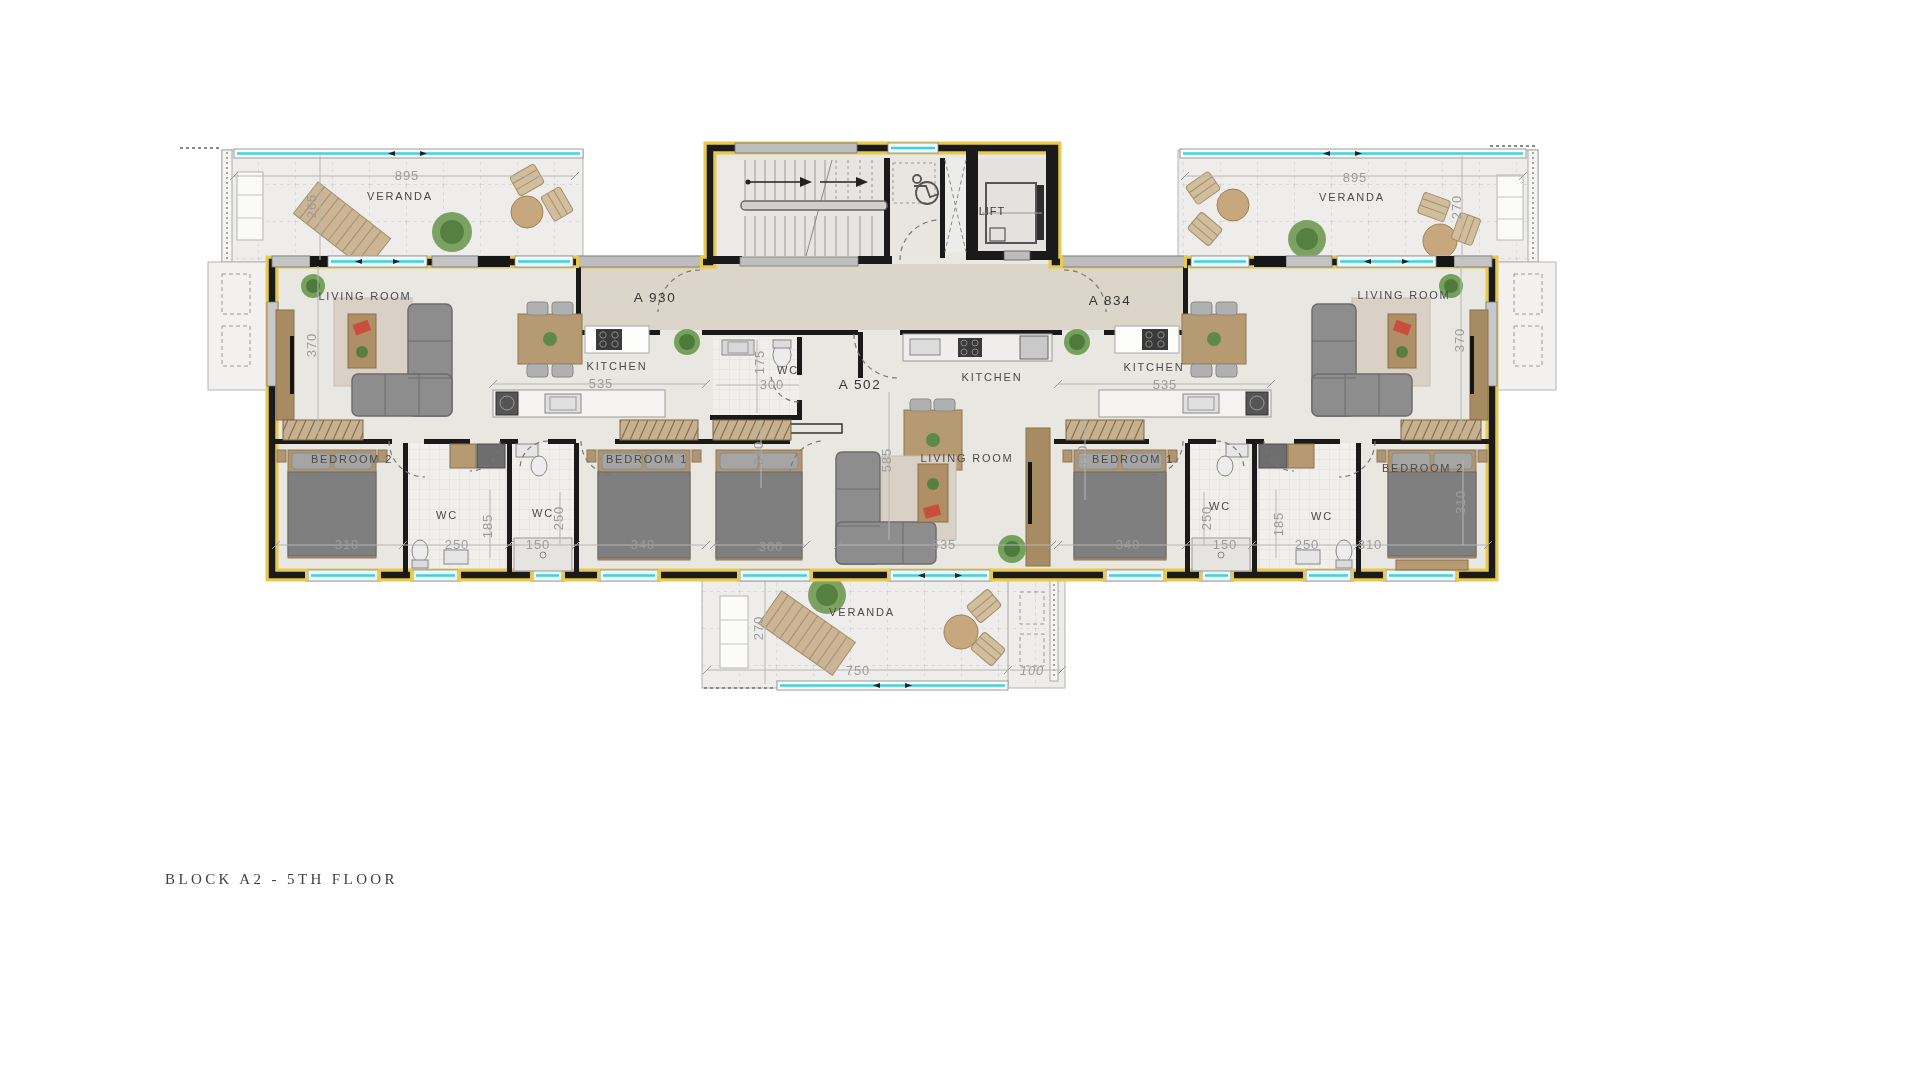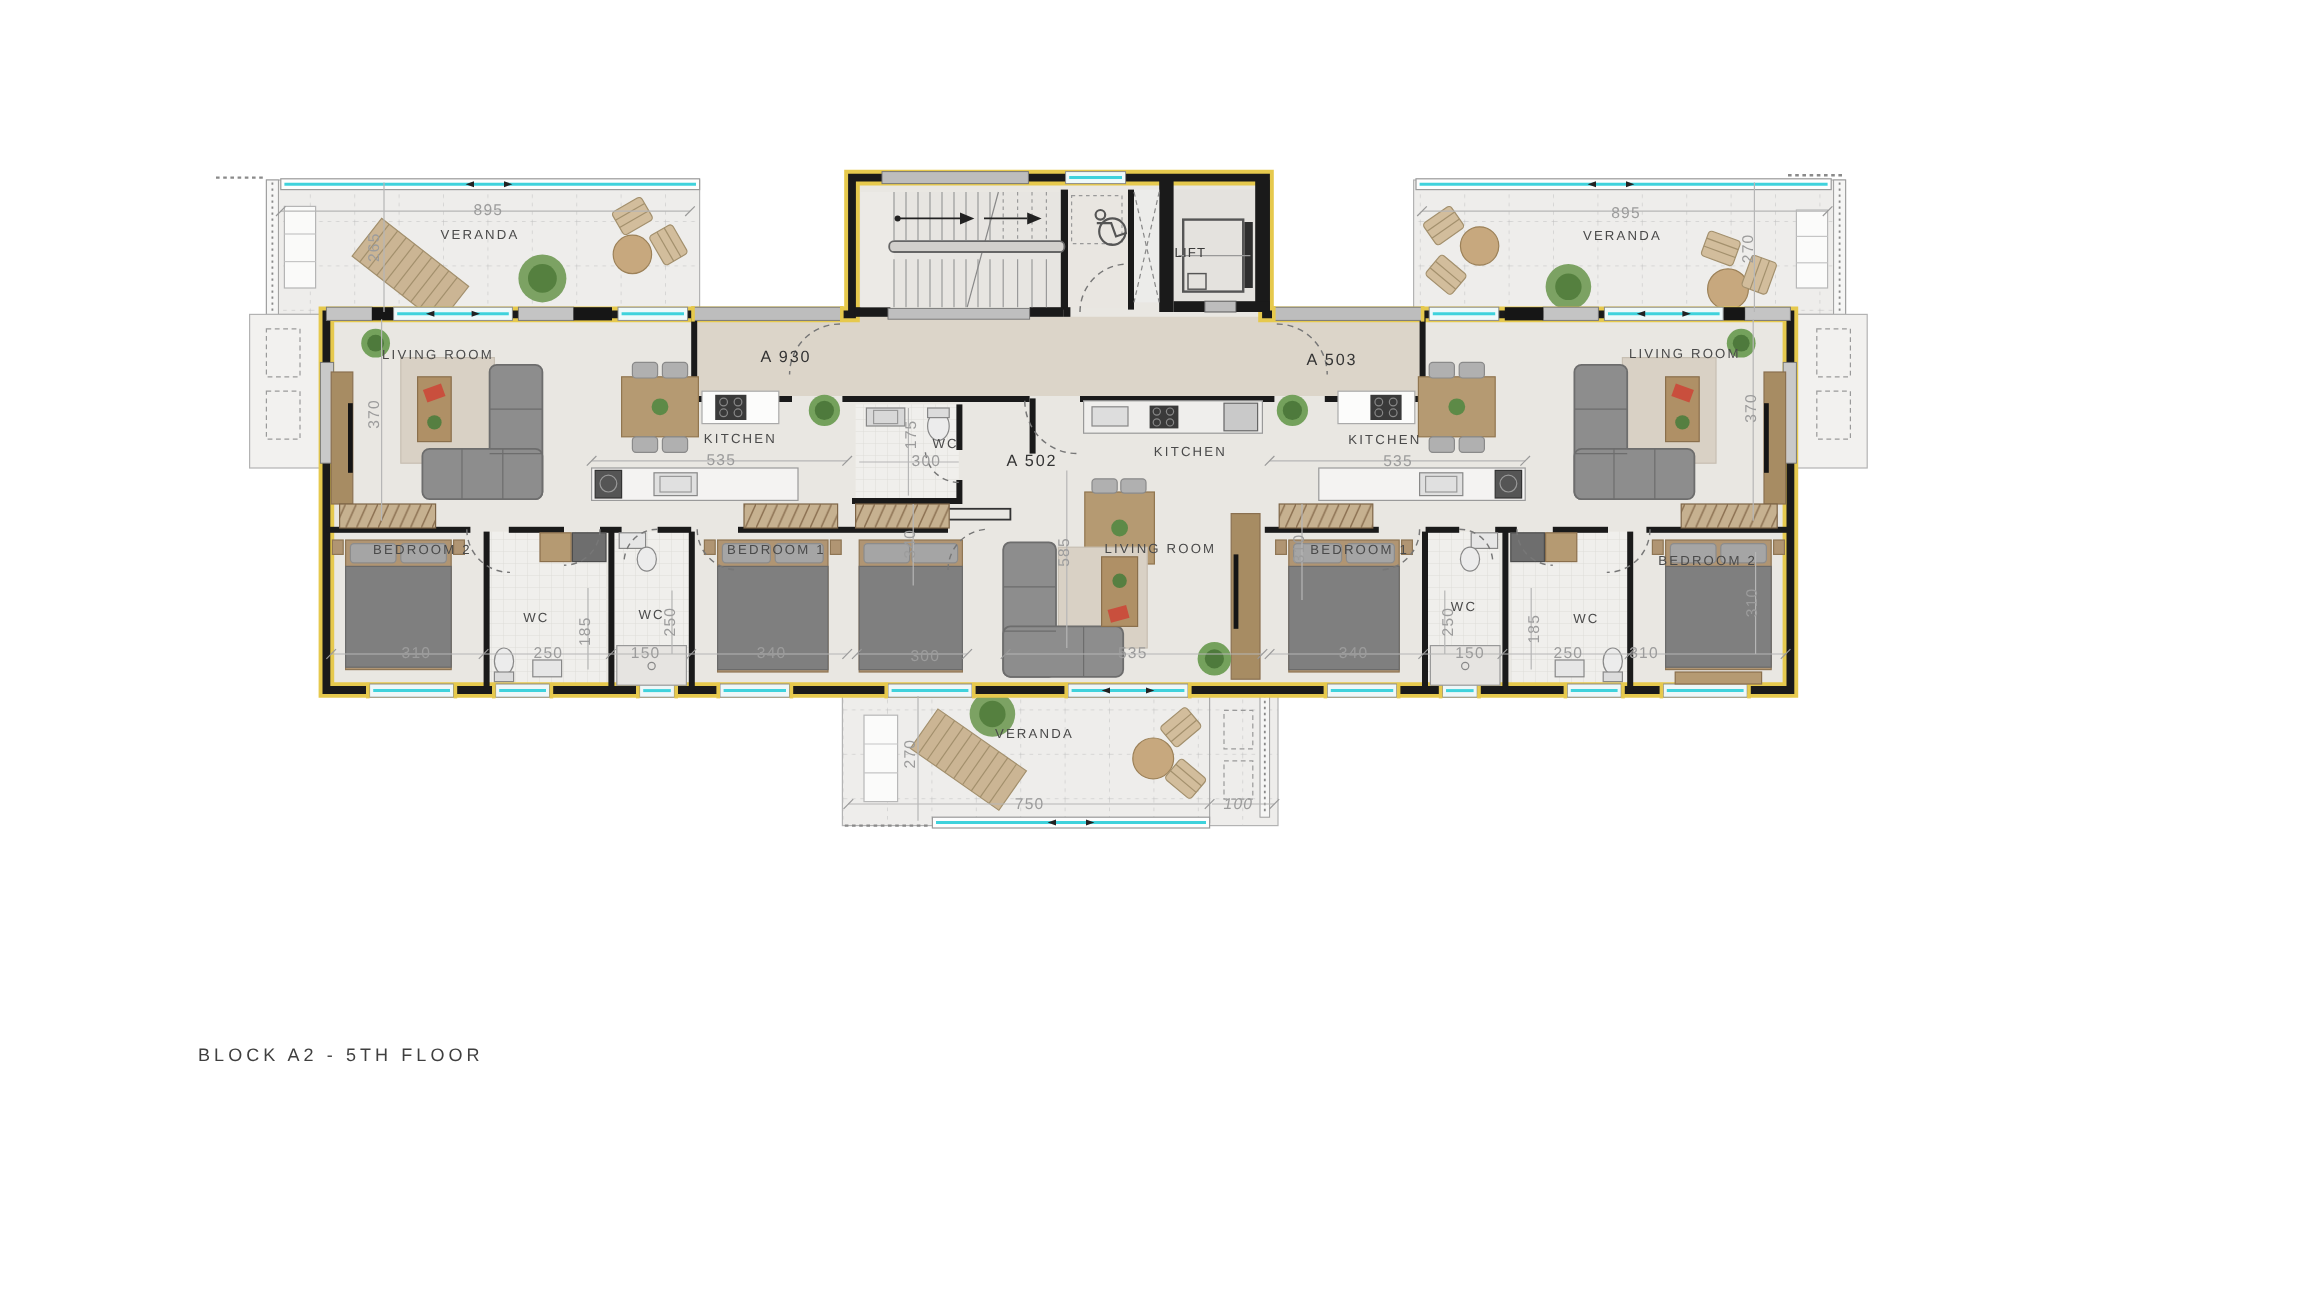--- a/index.html
+++ b/index.html
@@ -8,21 +8,21 @@
   svg{position:absolute;left:0;top:0;}
   #labels{position:absolute;left:0;top:0;width:1920px;height:1080px;pointer-events:none;}
   .lbl{position:absolute;transform:translate(-50%,-50%);white-space:nowrap;
        font-family:"Liberation Sans",sans-serif;}
   .lbl.rot{transform:translate(-50%,-50%) rotate(-90deg);}
   .room{font-size:11px;letter-spacing:1.8px;color:#4a4a4a;}
   .dim{font-size:13px;letter-spacing:1px;color:#9c9c9c;}
   .unit{font-size:13.5px;letter-spacing:1.6px;color:#343434;}
   .small{font-size:11px;letter-spacing:1px;color:#3a3a3a;}
   #title{position:absolute;left:165px;top:871px;font-size:15px;letter-spacing:3.4px;
-         color:#3f3f3f;font-family:Liberation Sans, sans-serif;}
+         color:#3f3f3f;font-family:Liberation Serif, serif;}
 </style>
 </head>
 <body>
 
 <div id="canvas">
 
 <svg width="1920" height="1080" viewBox="0 0 1920 1080">
   <defs>
     <pattern id="vgrid" width="37" height="37" patternUnits="userSpaceOnUse">
       <path d="M37,0 V37 M0,37 H37" fill="none" stroke="#bdbdbd" stroke-width="0.8" stroke-dasharray="3,4"></path>
@@ -662,21 +662,21 @@
       <div class="lbl room" style="left: 788px; top: 370px;">WC</div>
       <div class="lbl dim rot" style="left: 759px; top: 362px;">175</div>
       <div class="lbl dim" style="left: 772px; top: 384px;">300</div>
       <div class="lbl unit" style="left: 860px; top: 384px;">A 502</div>
       <div class="lbl dim rot" style="left: 758px; top: 453px;">340</div>
       <div class="lbl dim" style="left: 771px; top: 546px;">300</div>
       <div class="lbl room" style="left: 992px; top: 377px;">KITCHEN</div>
       <div class="lbl room" style="left: 967px; top: 458px;">LIVING ROOM</div>
       <div class="lbl dim rot" style="left: 886px; top: 460px;">585</div>
       <div class="lbl dim" style="left: 944px; top: 544px;">535</div>
-      <div class="lbl unit" style="left: 1110px; top: 300px;">A 503</div>
+      <div class="lbl unit" style="left: 1110px; top: 300px;">A 834</div>
       <div class="lbl room" style="left: 1154px; top: 367px;">KITCHEN</div>
       <div class="lbl dim" style="left: 1165px; top: 384px;">535</div>
       <div class="lbl room" style="left: 1404px; top: 295px;">LIVING ROOM</div>
       <div class="lbl dim rot" style="left: 1459px; top: 340px;">370</div>
       <div class="lbl room" style="left: 1133px; top: 459px;">BEDROOM 1</div>
       <div class="lbl dim rot" style="left: 1082px; top: 457px;">310</div>
       <div class="lbl dim" style="left: 1128px; top: 544px;">340</div>
       <div class="lbl room" style="left: 1220px; top: 506px;">WC</div>
       <div class="lbl dim rot" style="left: 1206px; top: 518px;">250</div>
       <div class="lbl dim" style="left: 1225px; top: 544px;">150</div>

